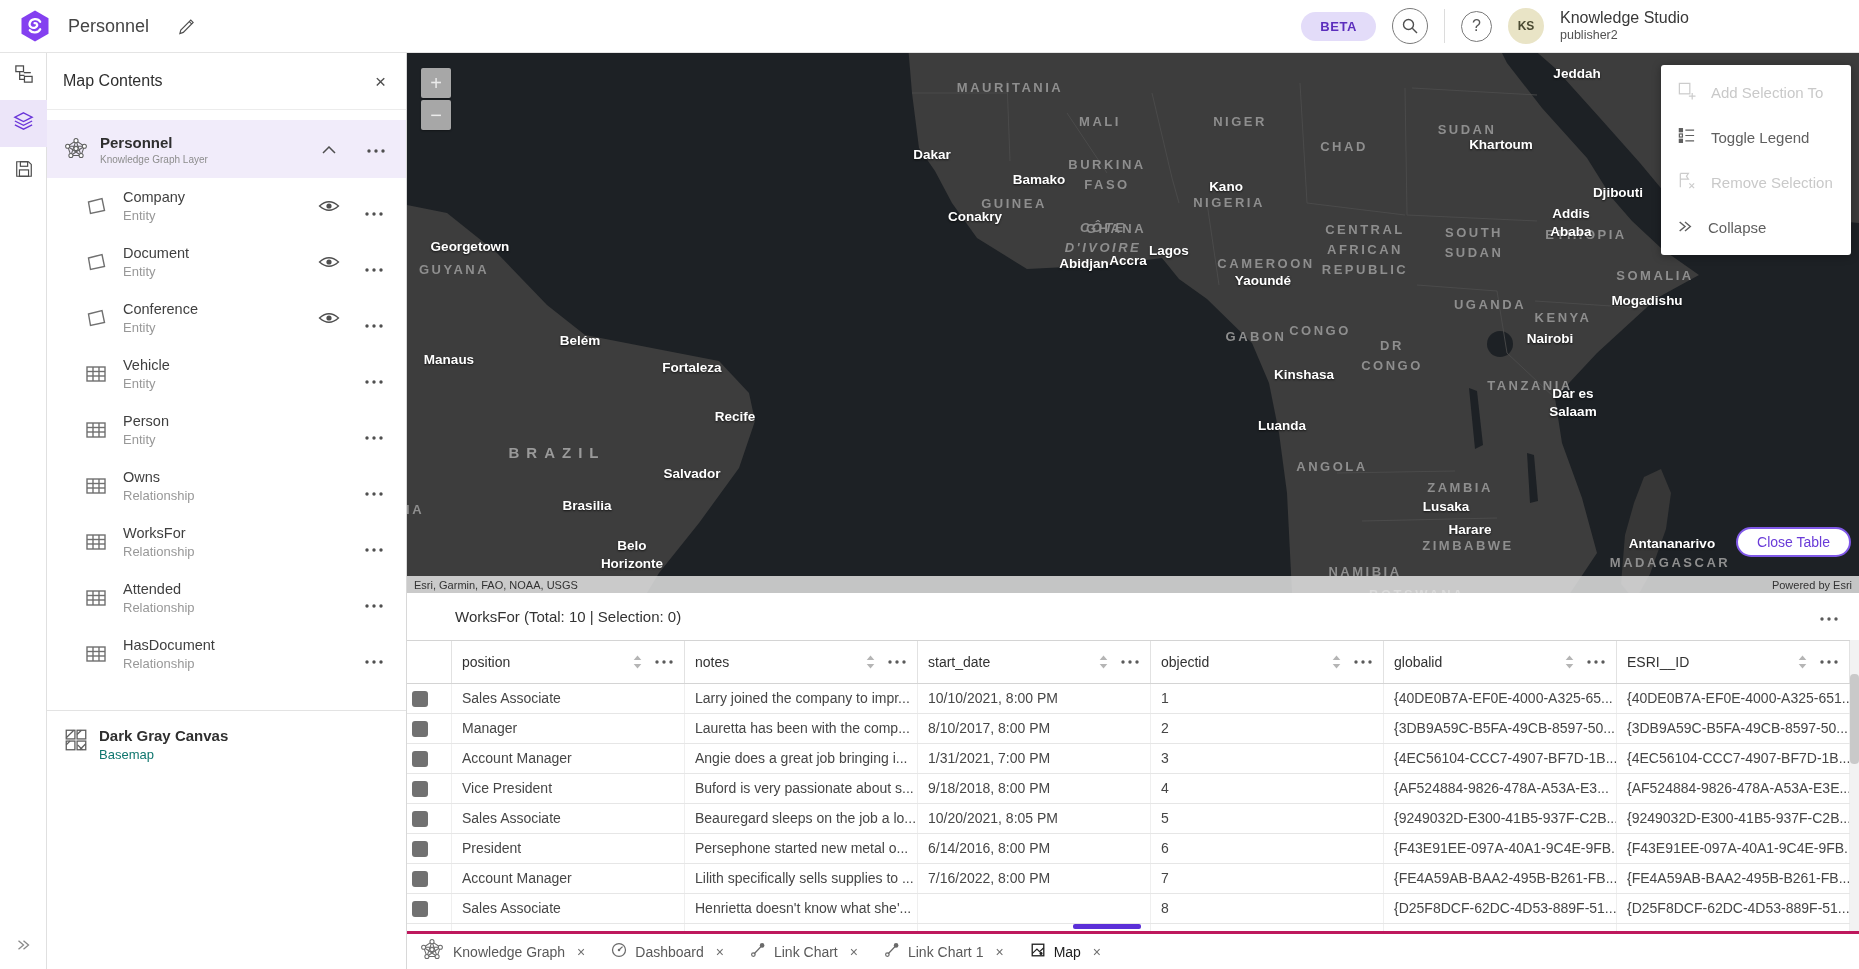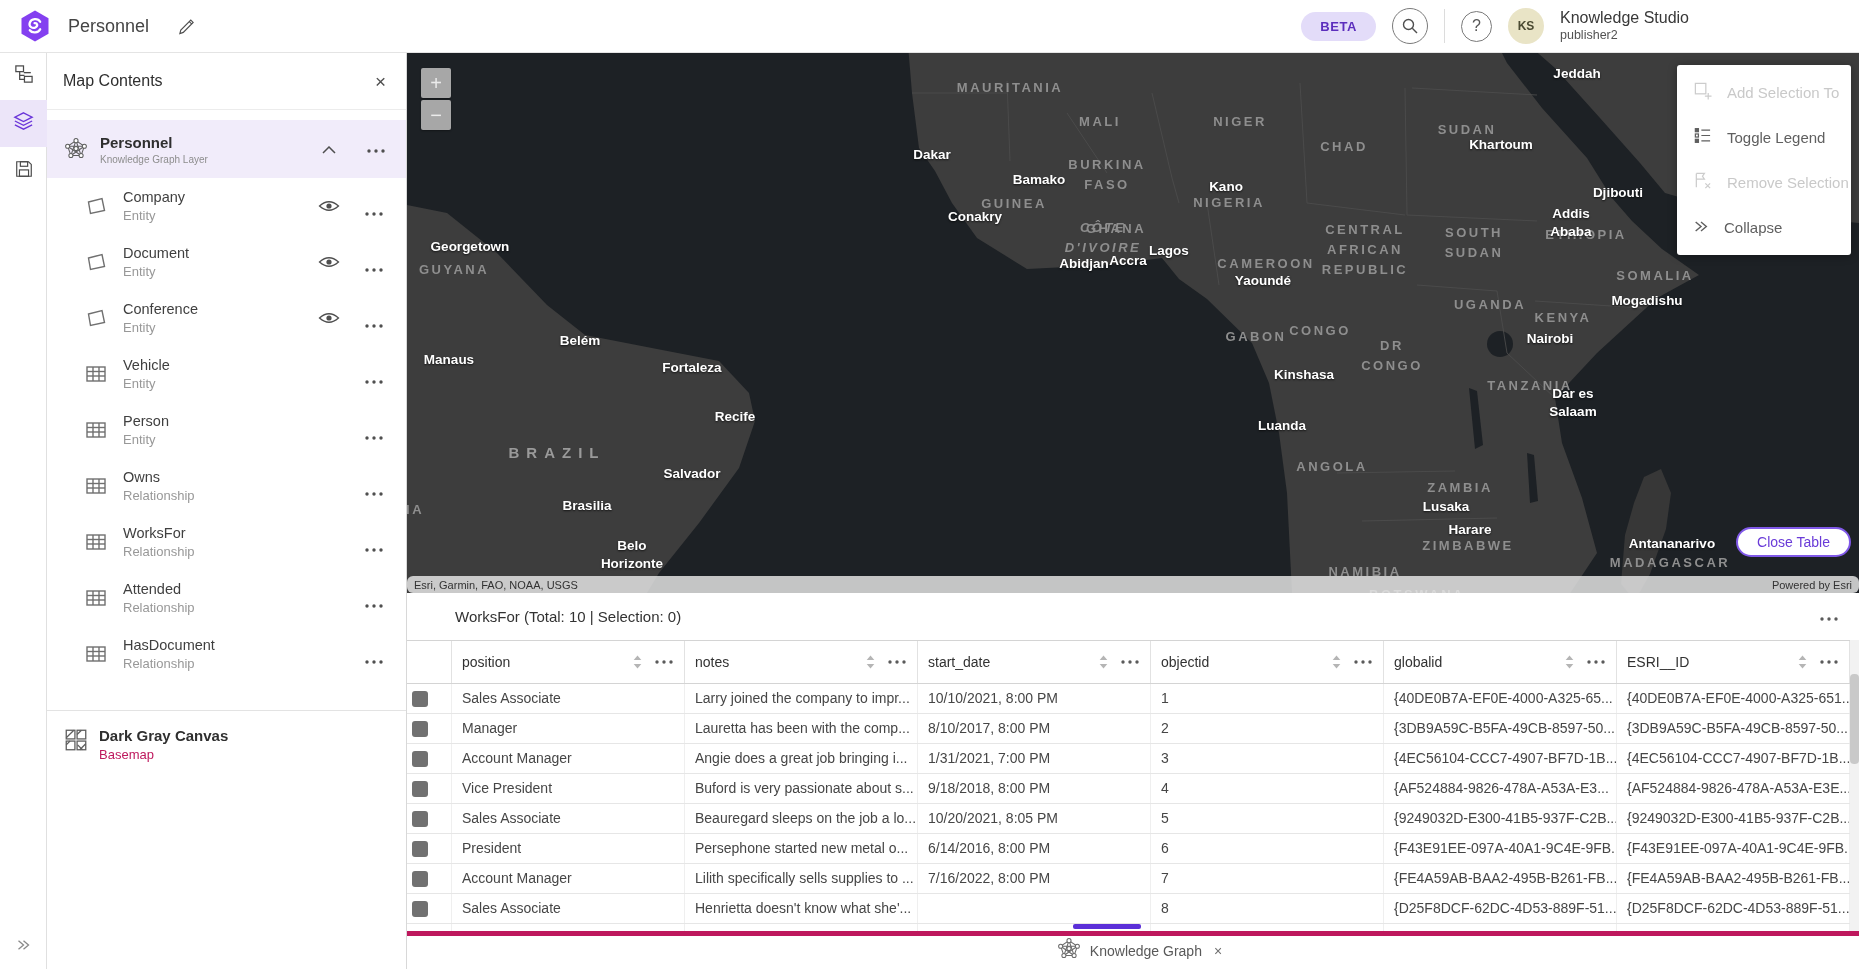--- a/index.html
+++ b/index.html
@@ -51,45 +51,45 @@
   .licon { display:flex; }
   .ltxt { margin-left:15px; display:flex; flex-direction:column; gap:3px; }
   .lname { font-size:14.5px; color:#3f3f3f; }
   .ltype { font-size:13px; color:#989898; }
   .leye { position:absolute; right:66px; top:21px; cursor:pointer; }
   .ldots { position:absolute; right:22px; top:25px; cursor:pointer; }
   .basemap-divider { margin-top:28px; border-top:1px solid #e3e3e3; }
   .basemap-row { display:flex; align-items:flex-start; padding:16px 0 0 16px; }
   .bm-txt { margin-left:10px; display:flex; flex-direction:column; gap:3px; }
   .bm-name { font-size:15px; font-weight:bold; color:#2f2f2f; }
-  .bm-type { font-size:13px; color:#be185d; }
+  .bm-type { font-size:13px; color:#0f766e; }
 
   
   #content { position:absolute; left:407px; top:53px; right:0; bottom:0; }
 
   
   #map { position:absolute; left:0; top:0; width:1452px; height:540px; background:#1d2125; overflow:hidden; }
   #map-svg { position:absolute; left:0; top:0; }
   .country { position:absolute; transform:translate(-50%,-50%); color:#8e8e8e; font-size:13px;
     font-weight:bold; letter-spacing:2.5px; white-space:pre; text-align:center; line-height:1.55; }
   .country.big { font-size:15px; letter-spacing:7px; color:#9a9a9a; }
   .city { position:absolute; transform:translate(-50%,-50%); color:#fff; font-size:13.5px;
     font-weight:bold; white-space:pre; text-align:center; line-height:1.3;
     text-shadow:0 1px 2px rgba(0,0,0,.7); }
   #zoombox { position:absolute; left:14px; top:15px; width:30px; z-index:5; }
   .zoom-btn { width:30px; height:30px; border:none; border-radius:2px; background:#a7a7a7;
     color:#ebebeb; font-size:20px; line-height:28px; display:block; margin-bottom:2px; cursor:pointer;
     box-shadow:0 1px 2px rgba(0,0,0,.35); }
   #attribution { position:absolute; left:0; right:0; bottom:0; height:17px;
     background:rgba(233,233,233,.82); display:flex; align-items:center; justify-content:space-between;
-    padding:0 7px; font-size:11px; color:#323232; z-index:6;border-radius:6px; }
+    padding:0 7px; font-size:11px; color:#323232; z-index:6; }
   #close-table-btn { position:absolute; right:8px; bottom:36px; height:30px; padding:0 19px;
     border-radius:16px; background:#fff; border:2px solid #8059e8; color:#6a3bd8; font-size:14px;
     display:flex; align-items:center; cursor:pointer; z-index:7; }
-  #ctx-menu { position:absolute; right:8px; top:12px; width:174px; background:#fff; border-radius:3px;
+  #ctx-menu { position:absolute; right:8px; top:12px; width:190px; background:#fff; border-radius:3px;
     box-shadow:0 1px 8px rgba(0,0,0,.35); padding:5px 0; z-index:10; }
   .menu-item { height:45px; display:flex; align-items:center; padding-left:16px; gap:15px; cursor:pointer; }
   .menu-item span.mlabel { font-size:15px; color:#5f5f5f; }
   .menu-item.disabled { cursor:default; }
   .menu-item.disabled span.mlabel { color:#c9c9c9; }
 
   
   #table-panel { position:absolute; left:0; right:0; top:540px; height:338px; background:#fff; }
   #table-titlebar { height:47px; display:flex; align-items:center; }
   #table-title { margin-left:48px; font-size:15px; color:#323232; }
@@ -106,21 +106,21 @@
     line-height:29px; white-space:nowrap; overflow:hidden; }
   .tdcb { display:flex; align-items:center; justify-content:flex-start; padding:0 0 0 5px; }
   .cb { width:16px; height:16px; background:#717171; border-radius:3px; cursor:pointer; }
   #vscroll { position:absolute; right:0; top:47px; bottom:0; width:9px; background:#f2f2f2; }
   #vscroll-thumb { position:absolute; left:0; top:34px; width:9px; height:90px; background:#c9c9c9; border-radius:4px; }
   #hscroll-thumb { position:absolute; left:666px; bottom:2px; width:68px; height:5px;
     background:#5b2fd8; border-radius:2px; z-index:3; }
 
   
   #tabbar { position:absolute; left:0; right:0; bottom:0; height:38px; background:#fff;
-    border-top:5px solid #be185d; display:flex; align-items:center; padding-left:12px; gap:26px; z-index:5;flex-direction:column; }
+    border-top:3px solid #be185d; display:flex; align-items:center; padding-left:12px; gap:26px; z-index:5; }
   .tab { display:flex; align-items:center; gap:8px; cursor:pointer; }
   .tab-label { font-size:14px; color:#595959; }
   .tab.active .tab-label { color:#1c1c1c; }
   .tab-close { font-size:14px; color:#6f6f6f; margin-left:4px; cursor:pointer; line-height:1; }
 </style>
 </head>
 <body>
 
 <header id="app-header">
   <div class="h-left">

